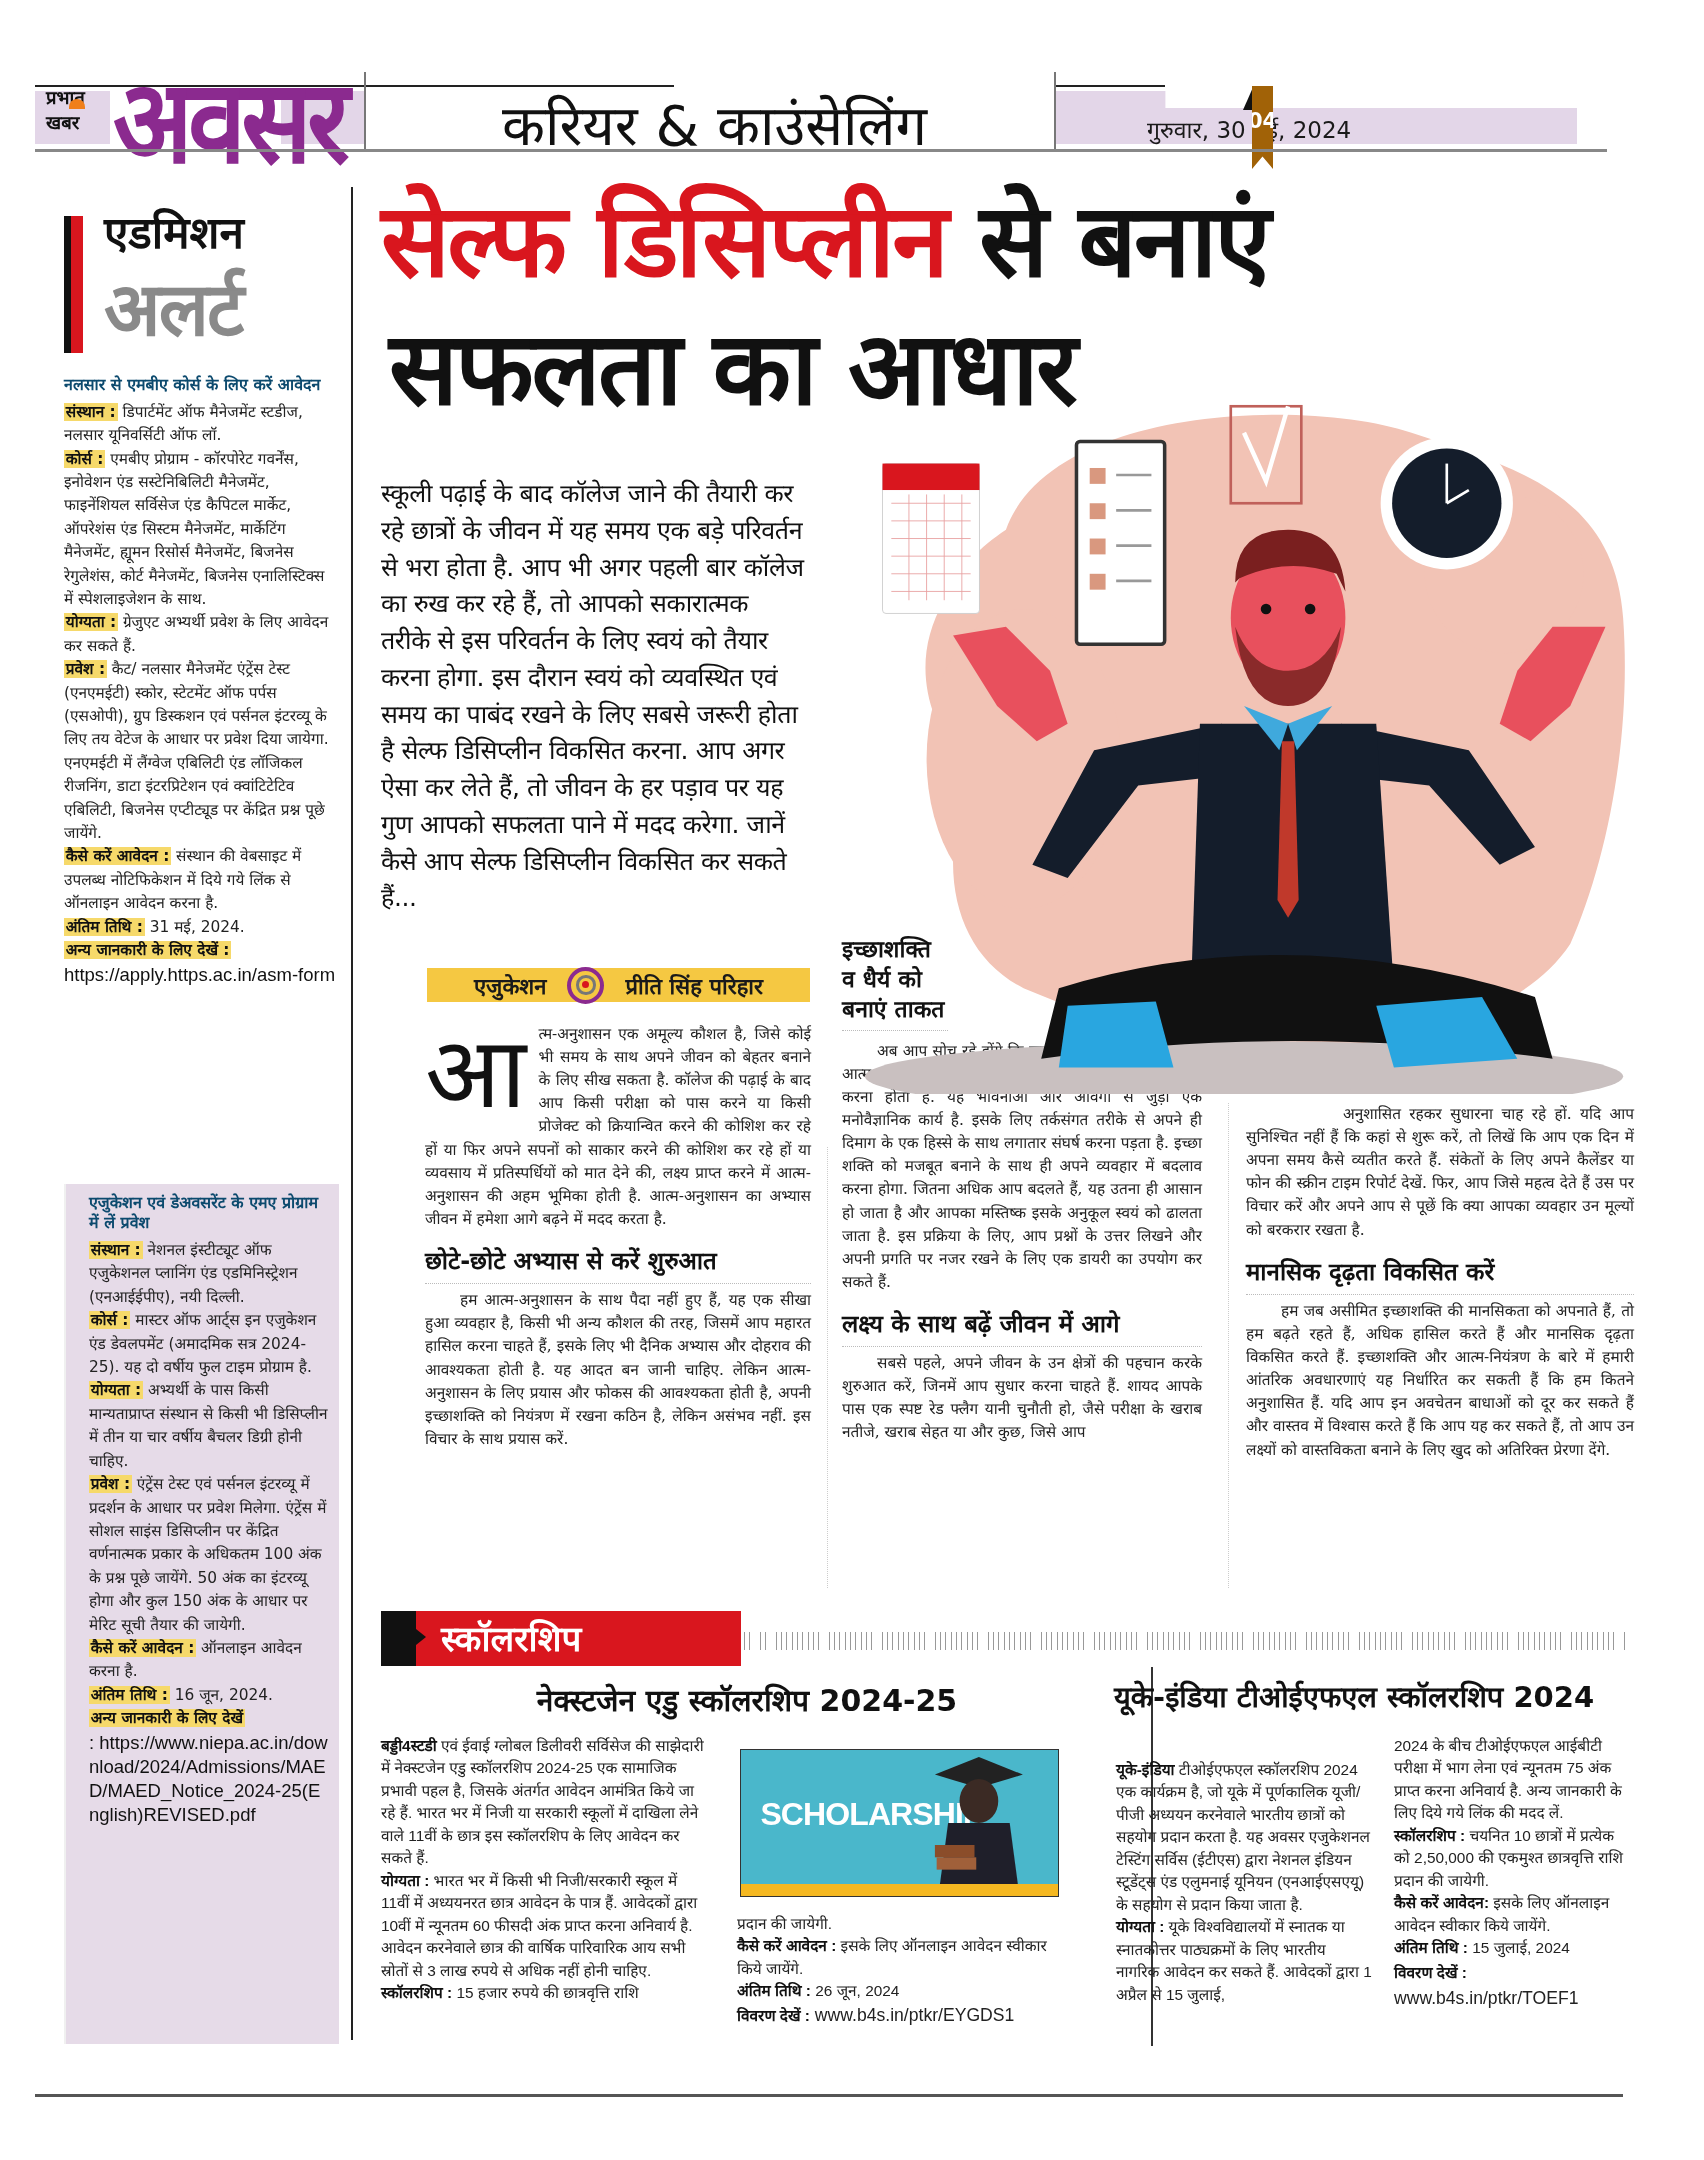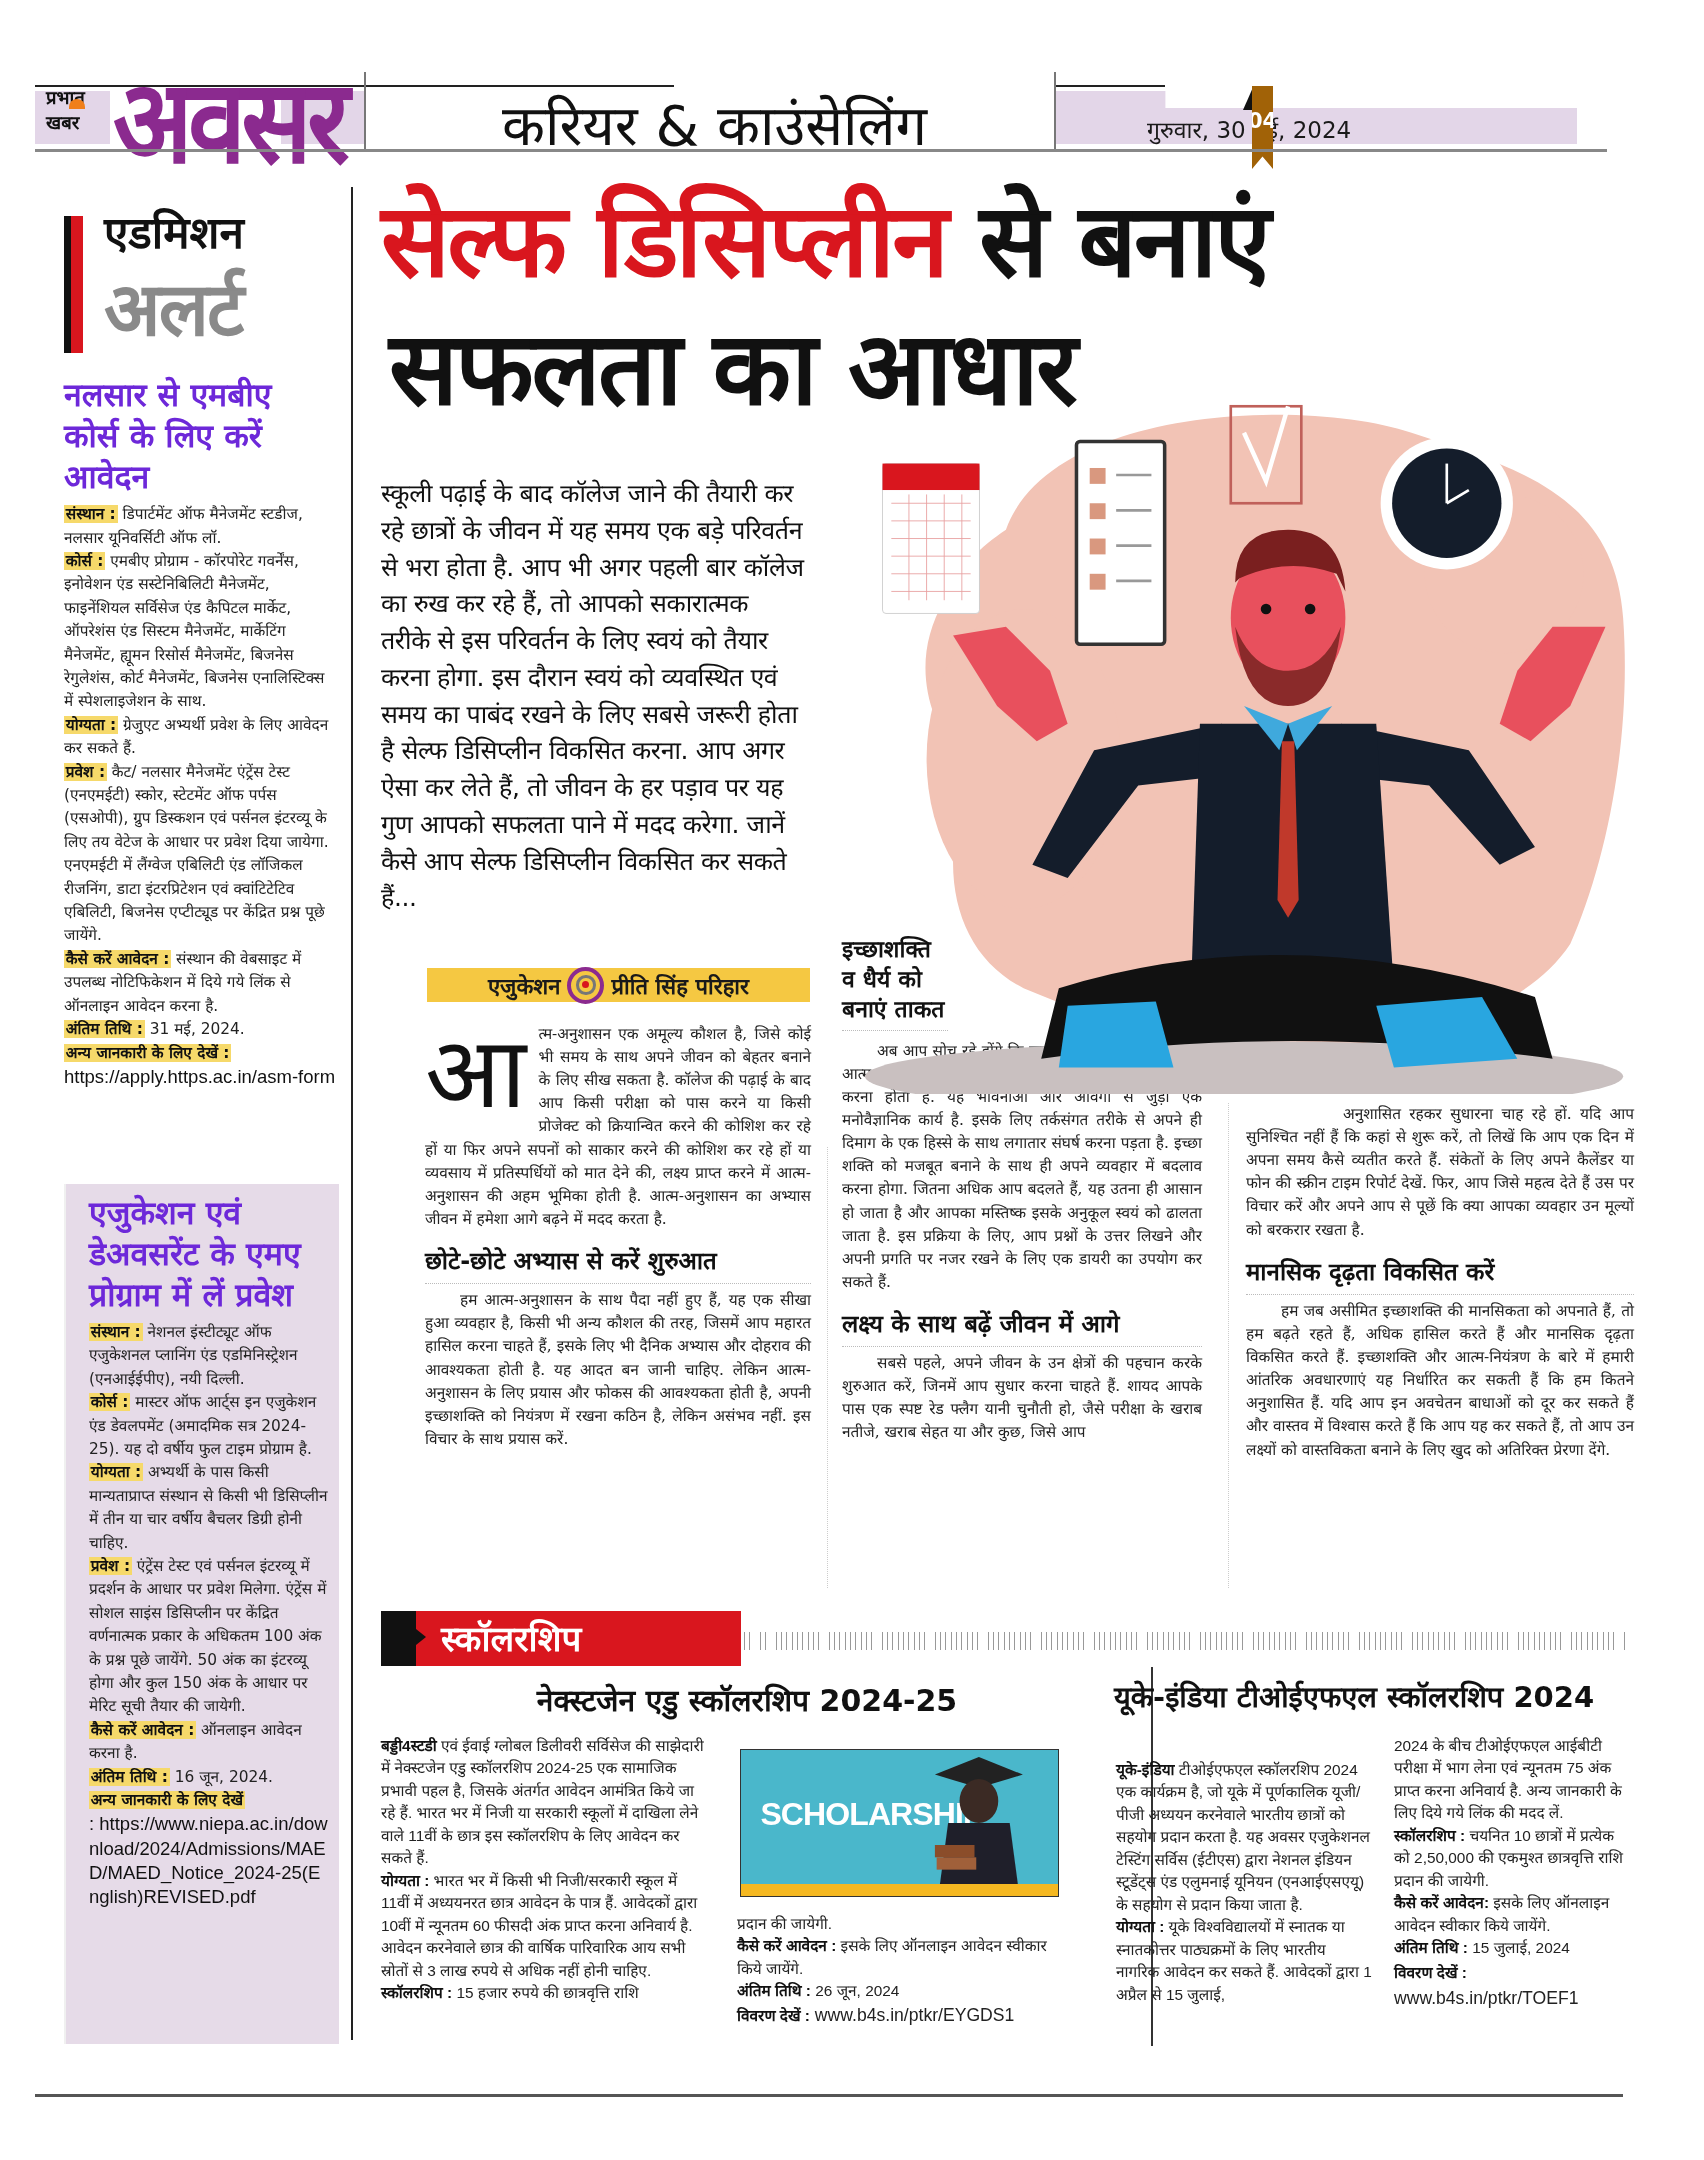--- a/index.html
+++ b/index.html
@@ -24,40 +24,40 @@
   .page-no-tab { position: absolute; left: 1243px; top: 86px; width: 10.6px; height: 24px; background: #111; clip-path: polygon(100% 0, 100% 100%, 0 100%); }
 
   
   .alert-bar-black { position: absolute; left: 64px; top: 216px; width: 8px; height: 137px; background: #111; }
   .alert-bar-red { position: absolute; left: 71px; top: 216px; width: 12.4px; height: 137px; background: #d9161e; }
   .alert-t1 { position: absolute; left: 104px; top: 201px; font-size: 44px; font-weight: bold; color: #111; }
   .alert-t2 { position: absolute; left: 104px; top: 256px; font-size: 74px; font-weight: bold; color: #8a8a8a; letter-spacing: -1.8px; }
   .sidebar-vline { position: absolute; left: 351px; top: 187px; width: 1.8px; height: 1853px; background: #222; }
 
   .side-box { position: absolute; left: 64px; width: 273px; }
-  .side-h { font-size: 32px; font-weight: bold; line-height: 1.28; color: #6d28d9; margin-bottom: 5.3px; }
+  .side-h { font-size: 16px; font-weight: bold; line-height: 1.28; color: #0c4a6e; margin-bottom: 5.3px; }
   .side-p { font-size: 15.4px; line-height: 1.52; color: #222; }
   .hl { background: #f6d96a; font-weight: bold; color: #111; padding: 0 1.8px; }
   .url { font-family: "Liberation Sans", sans-serif; font-size: 18.5px; line-height: 1.3; color: #111; word-break: break-all; }
   .box1 { top: 375px; }
   .box2 { top: 1184px; left: 64px; width: 275px; background: #e6dbe8; padding: 8.8px 8.8px 8.8px 23px; height: 860px; border-left: 2.6px solid #f0f0f0; }
 
   
   .headline1 { position: absolute; left: 381px; top: 190px; font-size: 102px; font-weight: bold; line-height: 1; white-space: nowrap; letter-spacing: -2.6px; }
   .headline1 .red { color: #d9161e; }
   .headline1 .blk { color: #111; }
   .headline2 { position: absolute; left: 381px; top: 318px; font-size: 102px; font-weight: bold; color: #111; line-height: 1; white-space: nowrap; letter-spacing: -2.6px; z-index: 3; margin-left: 8px; }
 
   .intro { position: absolute; left: 381px; top: 476px; width: 423px; font-size: 25px; line-height: 1.47; color: #111; font-family: "DejaVu Sans", sans-serif; letter-spacing: -0.4px; }
 
   
   .illus { position: absolute; left: 847px; top: 371px; width: 794px; height: 723px; z-index: 1; }
 
   
-  .byline { position: absolute; left: 427px; top: 968px; width: 383px; height: 34px; background: #f5c842; display: flex; align-items: center; justify-content: center; gap: 7px; font-size: 22px; font-weight: bold; color: #1a1a1a; }
+  .byline { position: absolute; left: 427px; top: 968px; width: 383px; height: 34px; background: #f5c842; display: flex; align-items: center; justify-content: center; gap: 21px; font-size: 22px; font-weight: bold; color: #1a1a1a; }
   .byline .target { width: 37px; height: 37px; border-radius: 50%; border: 4.4px solid #8b2a8f; display: flex; align-items: center; justify-content: center; background: #f5c842; }
   .byline .target i { width: 19.4px; height: 19.4px; border-radius: 50%; border: 3.5px solid #777; display: flex; align-items: center; justify-content: center; }
   .byline .target i b { width: 7px; height: 7px; background: #d9161e; border-radius: 50%; display: block; }
 
   
   .col { position: absolute; font-family: "DejaVu Serif", serif; font-size: 15.4px; line-height: 1.5; color: #222; text-align: justify; }
   .col p { margin-bottom: 0; }
   .col .indent { text-indent: 35px; }
   .dropcap { float: left; font-family: "DejaVu Sans", sans-serif; font-size: 99px; line-height: 0.9; margin: 5.3px 12.4px 0 0; color: #111; font-weight: normal; }
   .subh { font-family: "DejaVu Sans", sans-serif; font-size: 24px; font-weight: bold; color: #111; margin: 12.4px 0 5.3px; padding-bottom: 3.5px; border-bottom: 1.8px dotted #bbb; text-align: left; }

